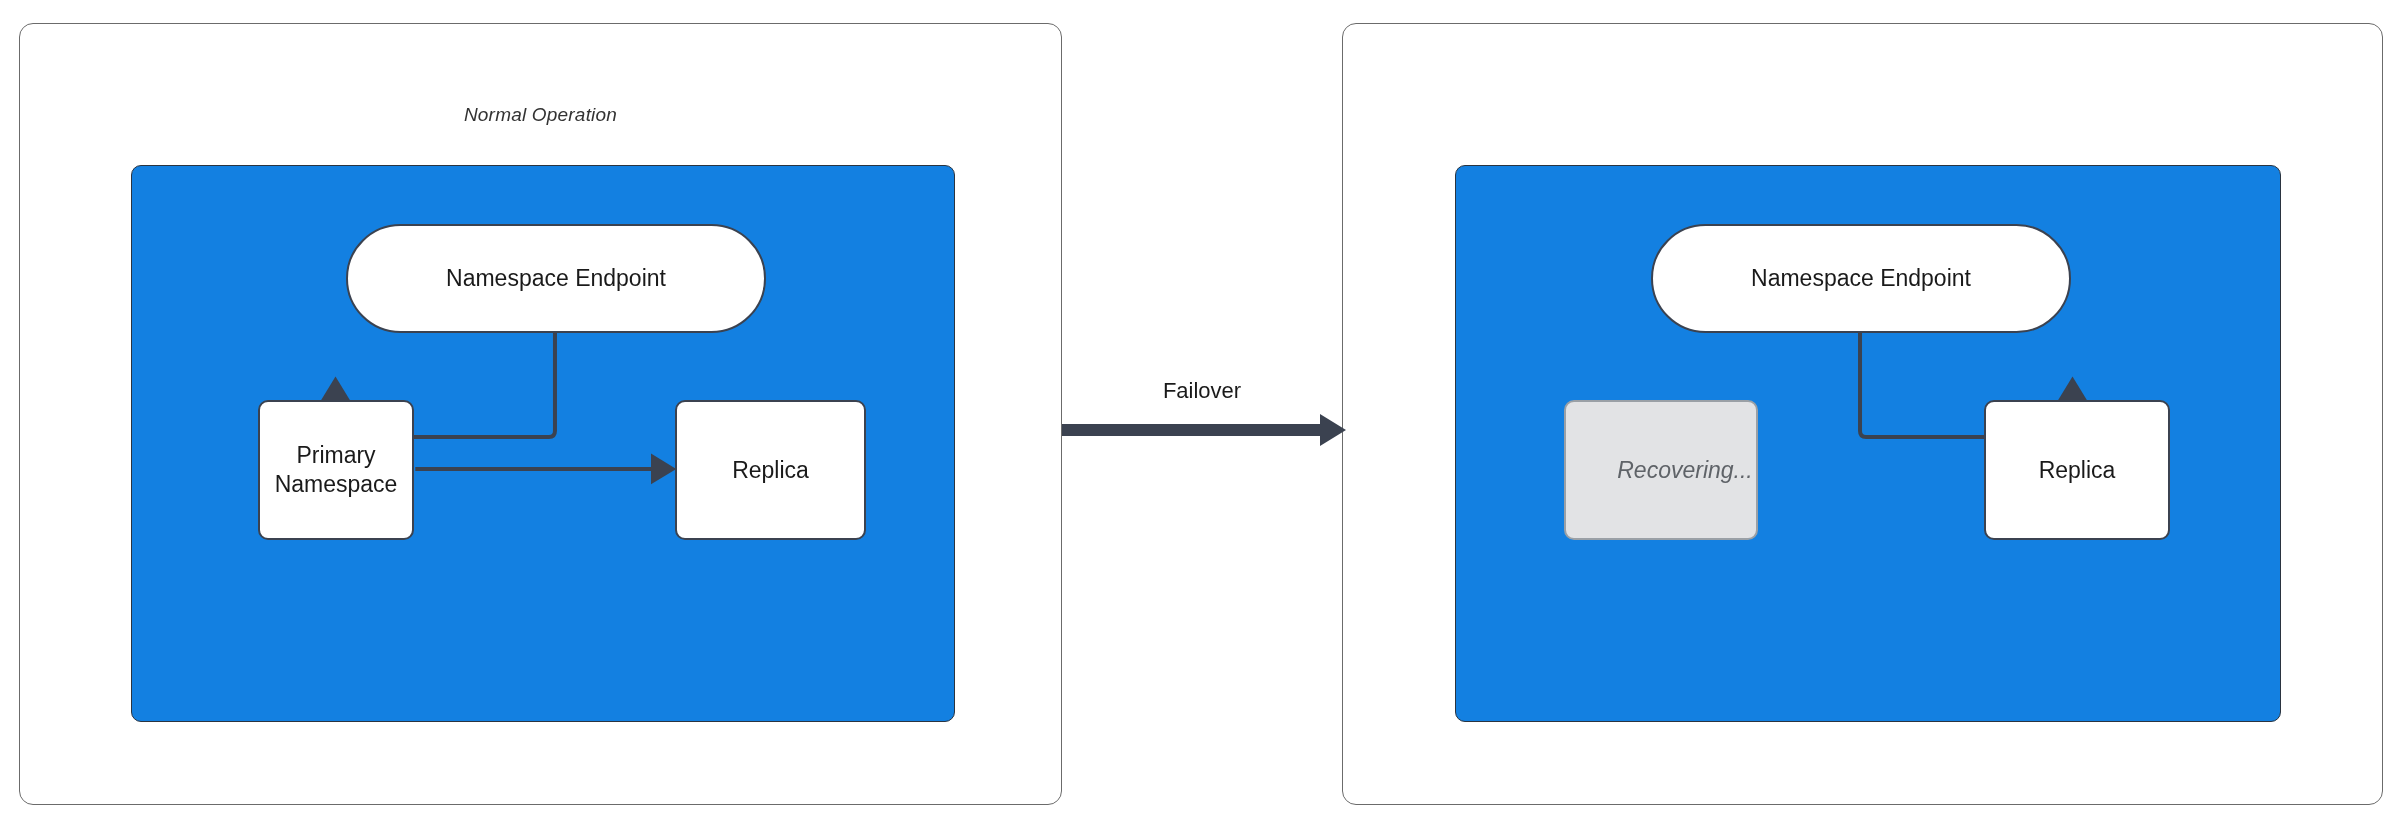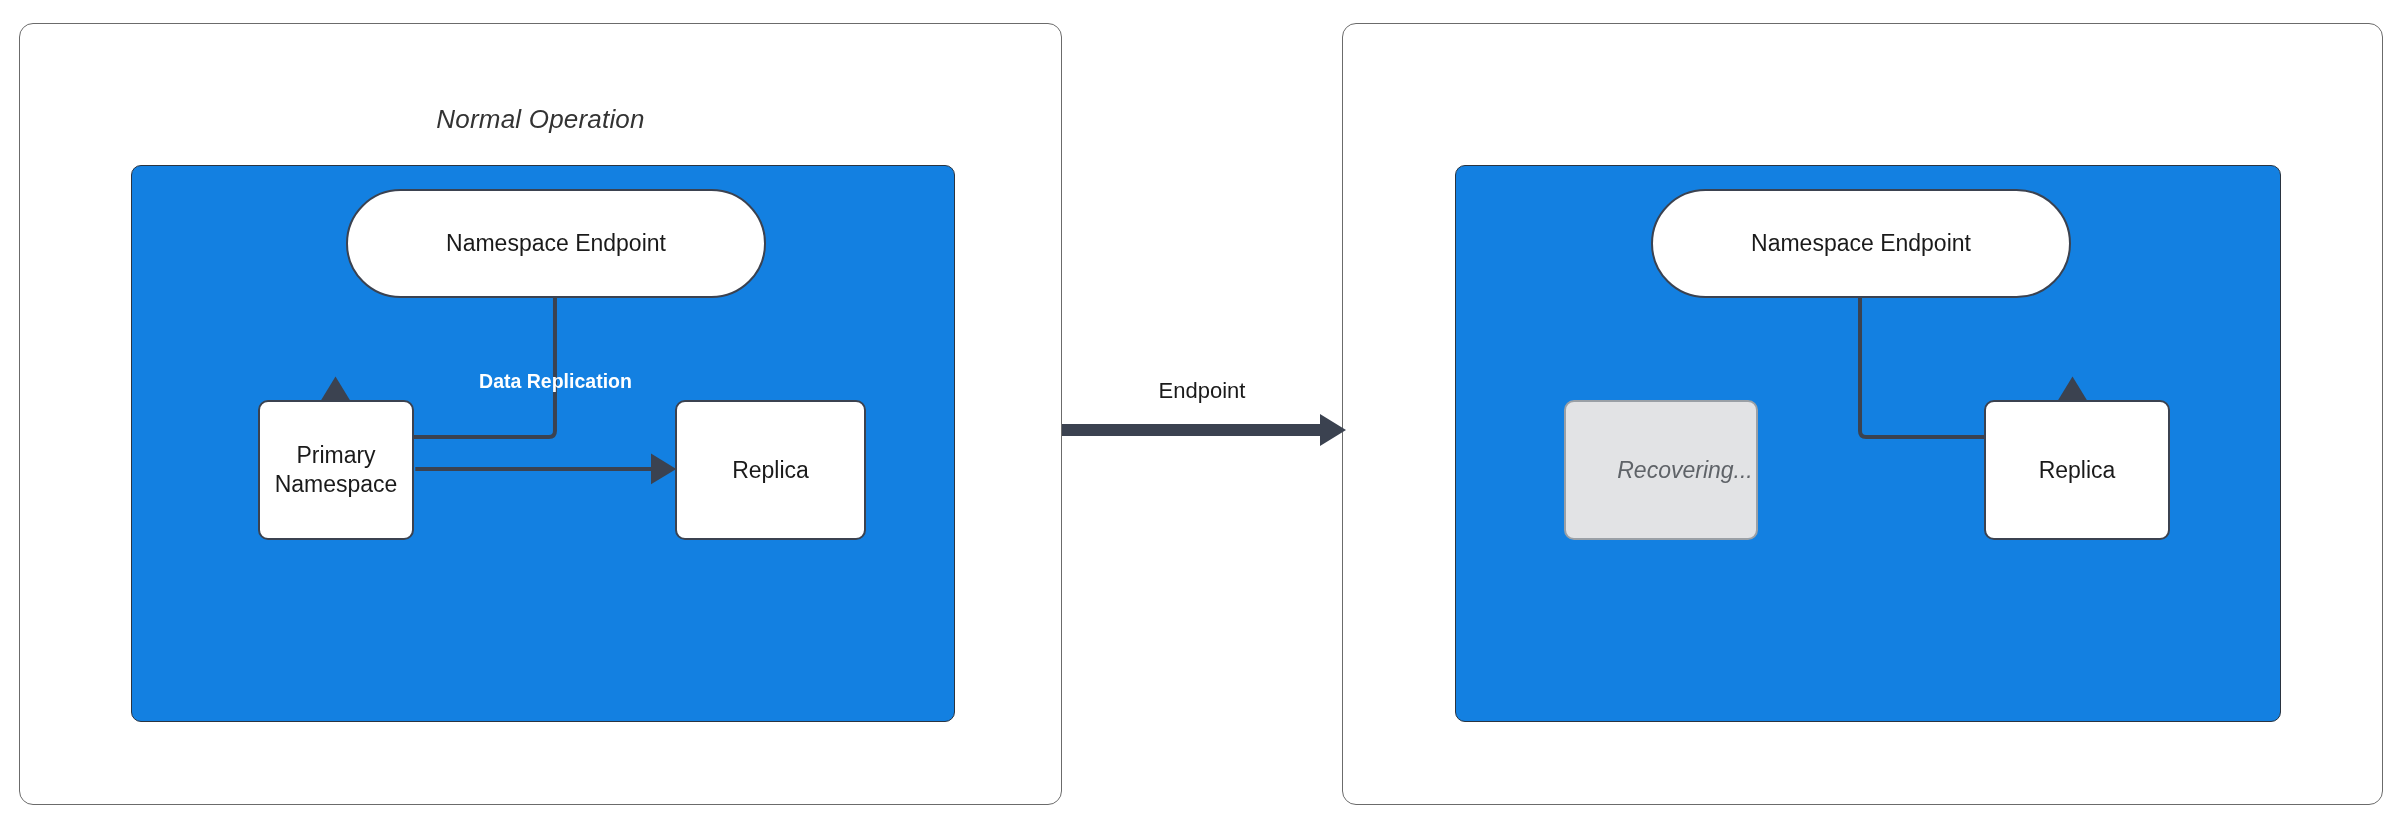--- a/index.html
+++ b/index.html
@@ -31,21 +31,21 @@
   #panel-left  { left: 19px;   top: 23px; width: 1043px; height: 782px; }
   #panel-right { left: 1342px; top: 23px; width: 1041px; height: 782px; }
 
   .panel-title {
     position: absolute;
     top: 80px;
     left: 0;
     width: 100%;
     text-align: center;
     font-style: italic;
-    font-size: 26px;
+    font-size: 19px;
     color: #333333;
     letter-spacing: .2px;
     white-space: nowrap;
   }
 
   
   .blue-box {
     position: absolute;
     box-sizing: border-box;
     background: #1380e1;
@@ -65,20 +65,21 @@
     text-align: center;
     background: #ffffff;
     border: 2px solid #3b4250;
     color: #1a1a1a;
     font-size: 23px;
     line-height: 1.25;
     z-index: 3;
   }
   .node.pill {
     border-radius: 60px;
+    margin-top: 35px;
   }
   .node.rect {
     border-radius: 10px;
   }
   .node.muted {
     background: #e2e3e5;
     border-color: #9aa0a6;
     color: #5f6368;
     font-style: italic;
     padding-left: 48px;
@@ -189,39 +190,38 @@
 
       <svg class="conn-svg" viewBox="0 0 824 557" preserveAspectRatio="none">
         <defs>
           <marker id="ah-repl" markerWidth="9" markerHeight="9" refX="3" refY="4.5" orient="auto" markerUnits="strokeWidth">
             <path d="M0,0.6 L0,8.4 L6.4,4.5 z" fill="#3b4250"></path>
           </marker>
         </defs>
         <path class="conn-path" d="M 284,304 L 532,304" marker-end="url(#ah-repl)"></path>
       </svg>
 
-      <div id="edge-replication-label">Data Replication</div>
 
       <div class="node pill" id="node-endpoint-left">
         <span>Namespace Endpoint</span>
       </div>
 
       <div class="node rect" id="node-primary">
         <span><span>Primary</span><br><span>Namespace</span></span>
       </div>
 
       <div class="node rect" id="node-replica-left">
         <span>Replica</span>
       </div>
 
     </div>
   </div>
 
   <div id="failover-group">
-    <div id="failover-label">Endpoint</div>
+    <div id="failover-label">Failover</div>
     <svg id="failover-arrow-svg" viewBox="0 0 284 40">
       <path d="M0,14 L258,14 L258,4 L284,20 L258,36 L258,26 L0,26 Z" fill="#3b4250"></path>
     </svg>
   </div>
 
   <div class="panel" id="panel-right">
 
 
     <div class="blue-box" id="blue-right">
 

